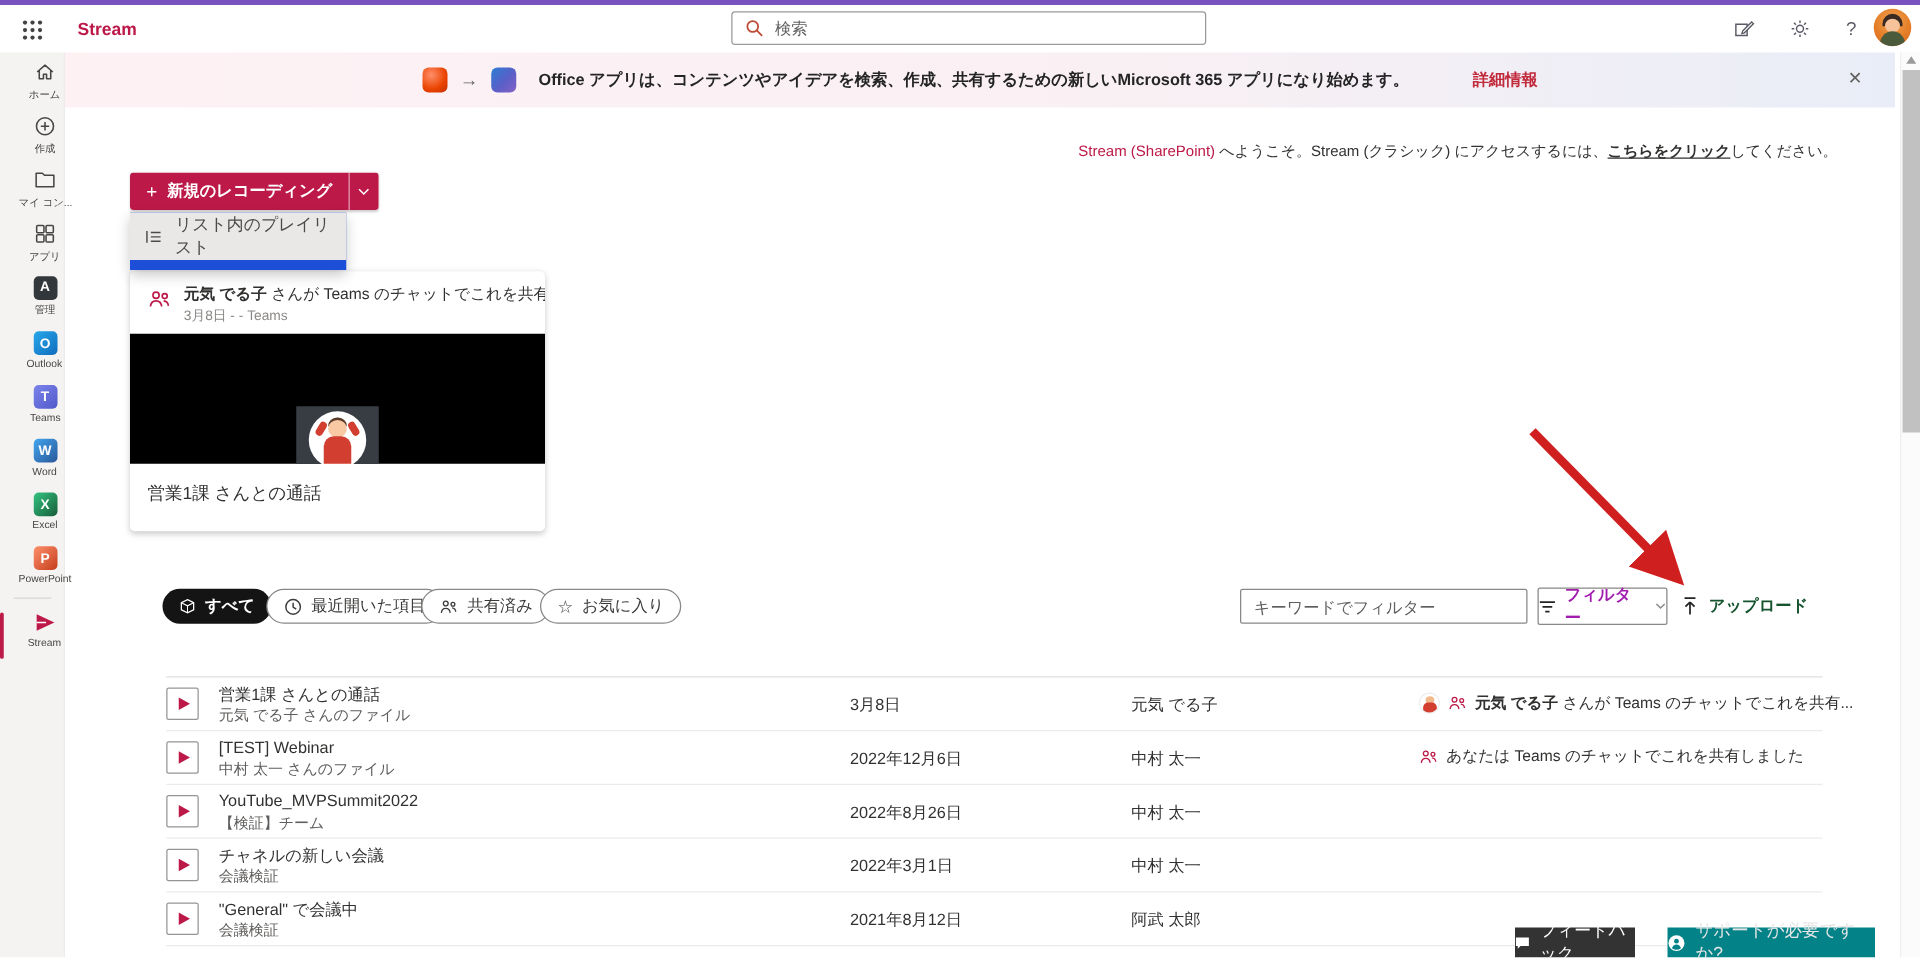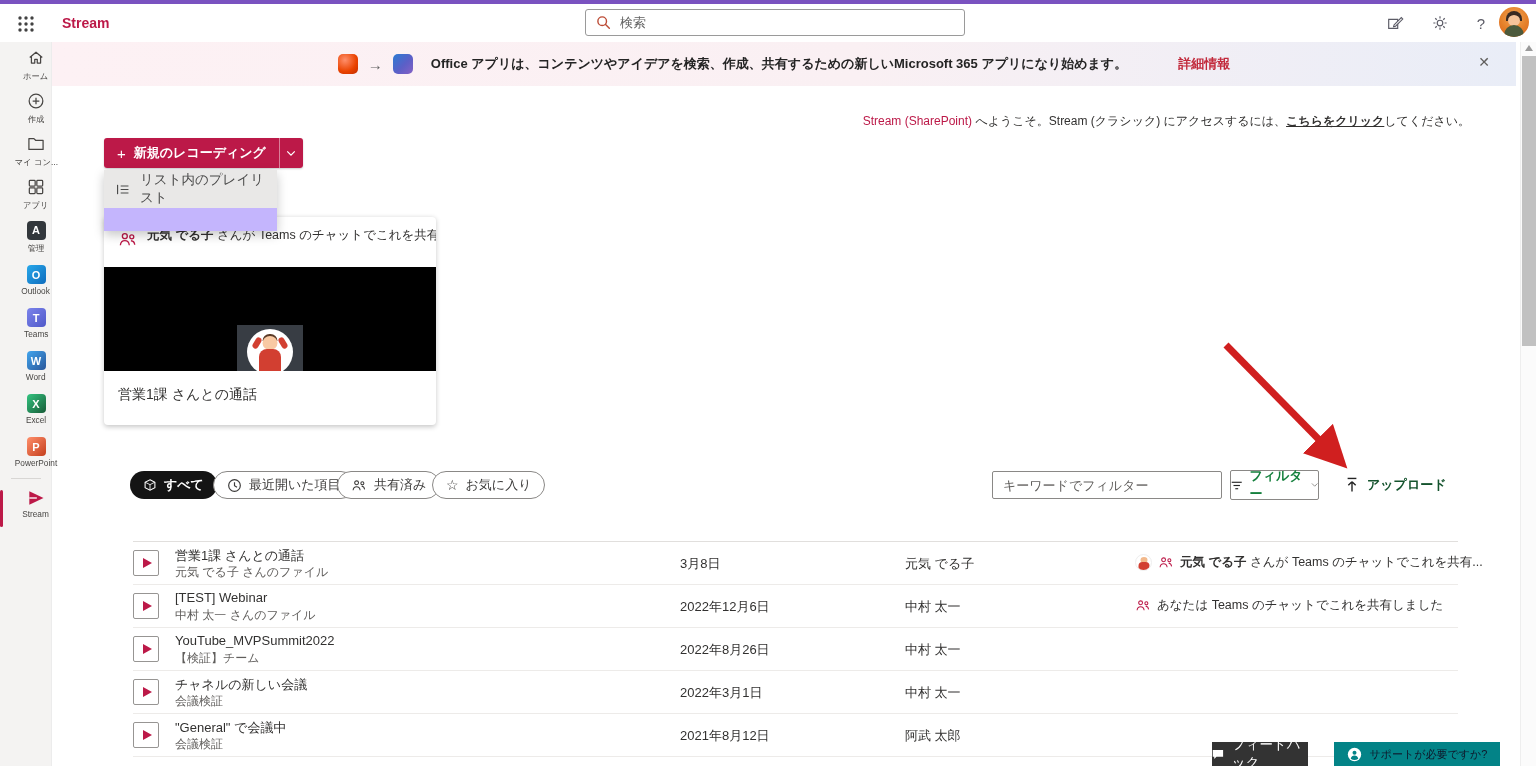--- a/index.html
+++ b/index.html
@@ -52,21 +52,21 @@
   .welcome .brand { color:#bc1948; }
   .welcome .wl-link { font-weight:bold; text-decoration:underline; cursor:pointer; color:#323130; }
 
   
   .new-rec { position:absolute; left:104px; top:138px; height:30px; display:flex; border-radius:3px; overflow:hidden; cursor:pointer; box-shadow:0 1px 2px rgba(0,0,0,.2); }
   .new-rec .main { background:#bc1948; color:#fff; font-size:13px; font-weight:bold; display:flex; align-items:center; gap:8px; padding:0 13px; }
   .new-rec .plus { font-size:15px; font-weight:normal; }
   .new-rec .split { width:24px; background:#bc1948; border-left:1px solid rgba(255,255,255,.45); display:flex; align-items:center; justify-content:center; }
 
   
-  .menu { position:absolute; left:104px; top:170px; width:173px; background:#c4b5fd; box-shadow:0 4px 10px rgba(0,0,0,.22); padding-bottom:23px; z-index:5; }
+  .menu { position:absolute; left:104px; top:170px; width:173px; background:#1d4ed8; box-shadow:0 4px 10px rgba(0,0,0,.22); padding-bottom:8px; z-index:5; }
   .menu-item { height:38px; background:#e9e8e7; display:flex; align-items:center; gap:10px; padding:0 12px; font-size:13.5px; color:#4a4a4a; cursor:pointer; }
 
   
   .card { position:absolute; left:104px; top:217px; width:332px; height:208px; background:#fff; border-radius:4px; box-shadow:0 1.6px 5px rgba(0,0,0,.22); overflow:hidden; cursor:pointer; }
   .card-head { height:50px; display:flex; align-items:flex-start; padding:10px 14px 0 14px; gap:10px; }
   .card-head-txt { font-size:12.5px; color:#323130; line-height:1.35; white-space:nowrap; overflow:hidden; }
   .card-head-sub { font-size:11px; color:#8a8886; margin-top:1px; }
   .card-thumb { position:relative; height:104px; background:#000; }
   .thumb-sq { position:absolute; left:50%; transform:translateX(-50%); bottom:0; width:66px; height:46px; background:#383d44; }
   .cheer { position:absolute; left:50%; transform:translateX(-50%); bottom:-4px; width:46px; height:46px; border-radius:50%; background:#fff; overflow:hidden; }
@@ -80,42 +80,42 @@
 
   
   .pill { position:absolute; top:471px; height:28px; border-radius:14px; display:flex; align-items:center; gap:7px; font-size:13px; padding:0 13px; cursor:pointer; white-space:nowrap; }
   .pill.dark { background:#141414; color:#fff; font-weight:bold; }
   .pill.line { background:#fff; color:#3b3a39; border:1px solid #8a8886; }
   .star-g { font-size:14px; line-height:1; color:#3b3a39; }
 
   
   .kw-input { position:absolute; left:992px; top:471px; width:230px; height:28px; border:1px solid #8a8886; border-radius:2px; font-size:13px; padding:0 10px; color:#323130; font-family:inherit; outline:none; }
   .kw-input::placeholder { color:#605e5c; }
-  .filter-btn { position:absolute; left:1230px; top:470px; width:89px; height:30px; border:1px solid #8a8886; border-radius:2px; background:#fff; display:flex; align-items:center; justify-content:center; gap:7px; font-size:13px; font-weight:bold; color:#15803d; cursor:pointer; }
+  .filter-btn { position:absolute; left:1230px; top:470px; width:104px; height:30px; border:1px solid #8a8886; border-radius:2px; background:#fff; display:flex; align-items:center; justify-content:center; gap:7px; font-size:13px; font-weight:bold; color:#a21caf; cursor:pointer; }
   .upload-btn { position:absolute; left:1345px; top:470px; height:30px; display:flex; align-items:center; gap:8px; font-size:13px; font-weight:bold; color:#14532d; cursor:pointer; background:transparent; border:none; font-family:inherit; }
 
   
   .thead { position:absolute; top:514px; left:133px; width:1325px; height:27px; font-size:12.5px; color:#484644; }
   .thead .col { position:absolute; top:4px; }
   .tbl-sep { position:absolute; left:133px; width:1325px; height:1px; background:#e1dfdd; }
   .row { position:absolute; left:133px; width:1325px; height:43px; border-bottom:1px solid #edebe9; cursor:pointer; }
   .playbtn { position:absolute; left:0; top:8px; width:26px; height:26px; border:1px solid #979593; border-radius:2px; background:#fff; display:flex; align-items:center; justify-content:center; cursor:pointer; }
   .playtri { width:0; height:0; border-left:9px solid #bc1948; border-top:5.5px solid transparent; border-bottom:5.5px solid transparent; margin-left:2px; }
   .r-title { position:absolute; left:42px; top:5px; font-size:13px; color:#323130; }
   .r-sub { position:absolute; left:42px; top:22px; font-size:12px; color:#605e5c; }
   .r-date { position:absolute; left:547px; top:13px; font-size:13px; color:#323130; }
   .r-owner { position:absolute; left:772px; top:13px; font-size:13px; color:#323130; }
   .r-act { position:absolute; left:1002px; top:12px; font-size:12.5px; color:#323130; display:flex; align-items:center; gap:6px; white-space:nowrap; }
   .mini-cheer { width:17px; height:17px; border-radius:50%; background:#fff; border:1px solid #eee; position:relative; overflow:hidden; flex:none; }
   .mini-cheer .mh { position:absolute; left:50%; transform:translateX(-50%); top:2px; width:7px; height:6px; border-radius:50%; background:#f2b98c; }
   .mini-cheer .mb { position:absolute; left:50%; transform:translateX(-50%); top:7px; width:11px; height:10px; border-radius:4px 4px 0 0; background:#d23f31; }
 
   
   .fb-btn { position:absolute; left:1212px; top:742px; width:96px; height:24px; background:#333333; color:#fff; font-size:13.5px; display:flex; align-items:center; justify-content:center; gap:8px; cursor:pointer; }
-  .sup-btn { position:absolute; left:1334px; top:742px; width:166px; height:24px; background:#038387; color:#0f172a; font-size:11px; display:flex; align-items:center; justify-content:center; gap:8px; cursor:pointer; }
+  .sup-btn { position:absolute; left:1334px; top:742px; width:166px; height:24px; background:#038387; color:#e5e5e5; font-size:14px; display:flex; align-items:center; justify-content:center; gap:8px; cursor:pointer; }
 
   
   .scrollbar { position:absolute; right:0; top:42px; width:16px; height:724px; background:#fbfbfb; border-left:1px solid #eeeeee; }
   .sb-up { position:absolute; top:3px; left:4px; width:0; height:0; border-left:4px solid transparent; border-right:4px solid transparent; border-bottom:6px solid #9a9a9a; }
   .sb-thumb { position:absolute; top:14px; left:1px; width:14px; height:290px; background:#c1c1c1; cursor:pointer; }
 
   
   .annot { position:absolute; top:0; left:0; width:1536px; height:766px; pointer-events:none; z-index:9; }
 
   svg.ic { display:block; }
@@ -286,20 +286,21 @@
       <svg class="ic" width="19" height="19" viewBox="0 0 20 20" style="margin-top:3px;flex:none;">
         <g stroke="#bc1948" stroke-width="1.4" fill="none">
           <circle cx="7.2" cy="6.5" r="2.6"></circle>
             <path d="M2.5 16c.3-3.2 2.2-4.8 4.7-4.8s4.4 1.6 4.7 4.8"></path>
           <circle cx="14.5" cy="7.2" r="2.1"></circle>
             <path d="M13.6 11.3c2.3.2 3.8 1.7 4 4.2"></path>
         </g>
       </svg>
       <div>
         <div class="card-head-txt"><b>元気 でる子</b><span> さんが Teams のチャットでこれを共有し...</span></div>
+        <div class="card-head-sub">3月8日 - - Teams</div>
       </div>
     </div>
     <div class="card-thumb">
       <div class="thumb-sq">
         <div class="cheer">
           <span class="hairc"></span>
             <span class="head"></span>
             <span class="bodyr"></span>
             <span class="arm1"></span>
             <span class="arm2"></span>

